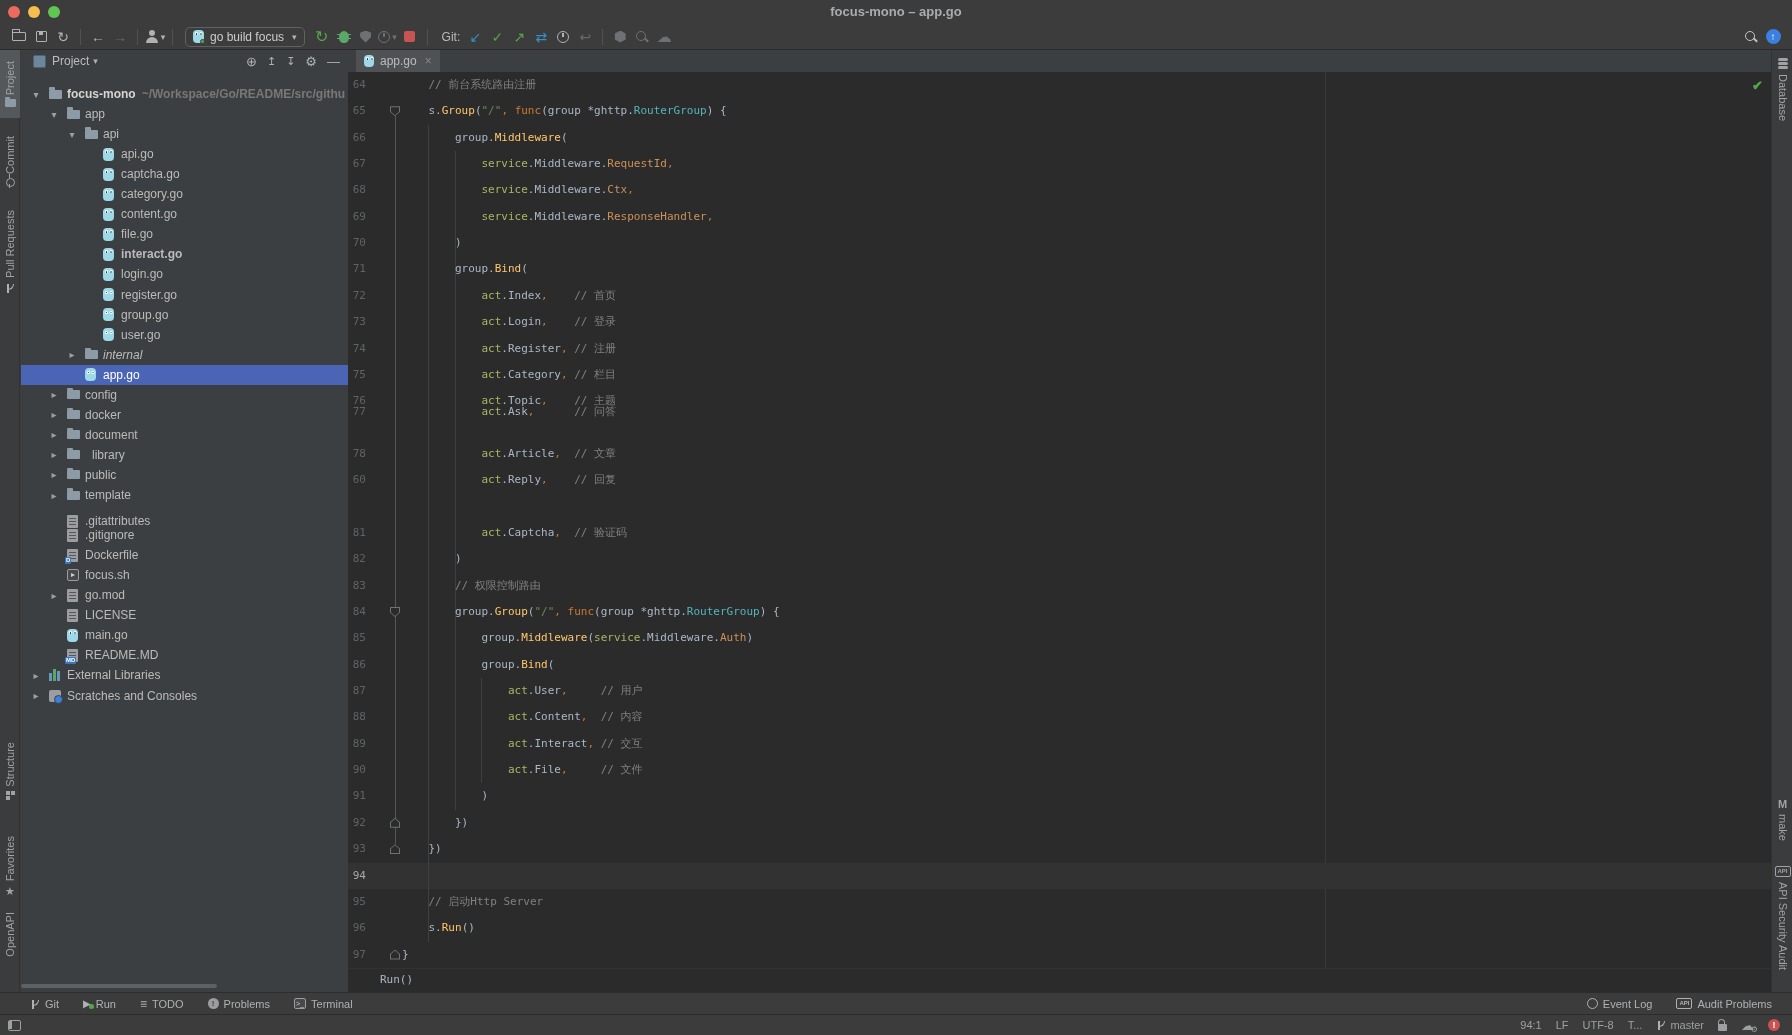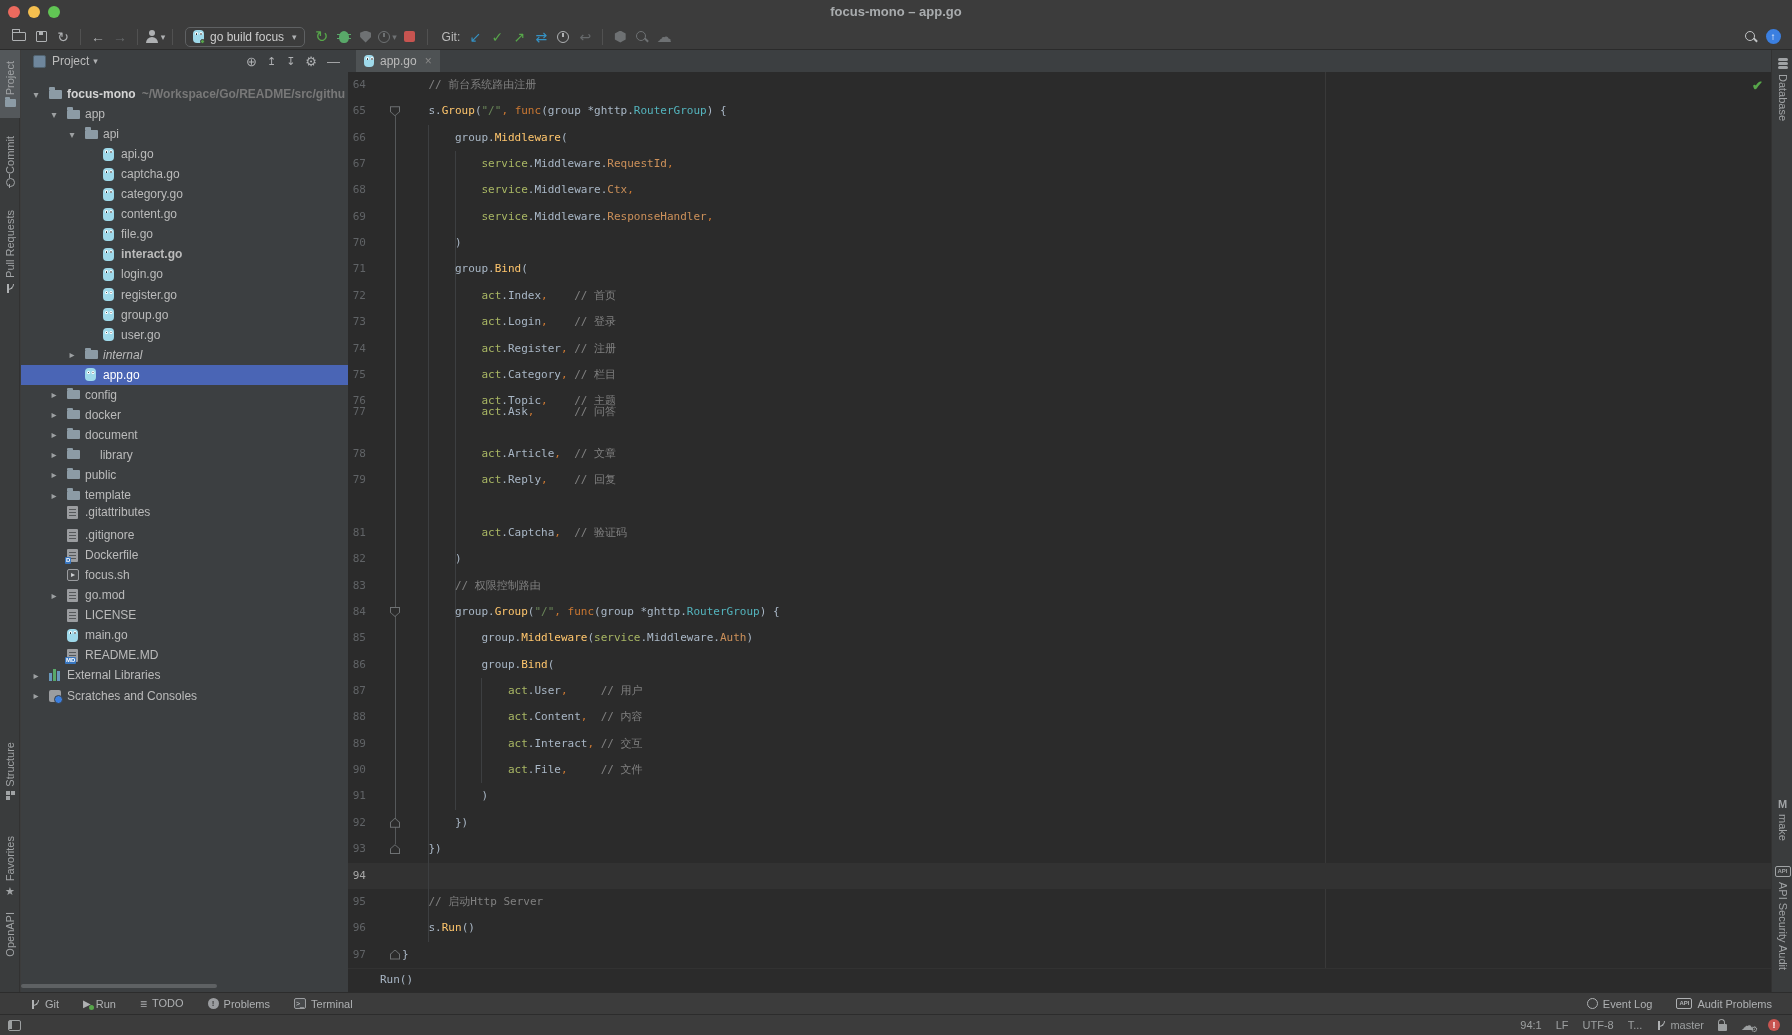--- a/index.html
+++ b/index.html
@@ -138,21 +138,21 @@
   .ltext { position:absolute; left:54px; top:0; font-family:"DejaVu Sans Mono", monospace; font-size:11px; line-height:26.35px; white-space:pre; }
   .pln { color:#a9b7c6; } .cm { color:#808080; } .kw { color:#cc7832; } .str { color:#6a8759; }
   .fn { color:#ffc66d; } .pkg { color:#a9b764; } .fld { color:#cd915a; } .op { color:#cc7832; } .typ { color:#54b5be; }
 
   .breadcrumb { position:absolute; left:0; top:918px; width:100%; height:24px; border-top:1px solid #323232; background:#2b2b2b; }
   .breadcrumb span { position:absolute; left:32px; top:4px; font-size:11px; font-family:"DejaVu Sans Mono", monospace; color:#a9b7c6; }
 
   
   .bottombar { position:absolute; left:0; top:992px; width:1792px; height:22px; background:#3c3c3c;
                border-top:1px solid #2c2c2c; display:flex; align-items:center; font-size:11px; color:#afb1b3; }
-  .bwi { display:flex; gap:5px; margin-right:24px; cursor:default; }
+  .bwi { display:flex; align-items:center; gap:5px; margin-right:24px; cursor:default; }
   .bottombar .lead { margin-left:30px; }
   .ic-branch { position:relative; width:10px; height:12px; }
   .ic-branch::before { content:""; position:absolute; left:2px; top:2px; width:1.5px; height:9px; background:#afb1b3; }
   .ic-branch::after { content:""; position:absolute; left:2px; top:2px; width:6px; height:5px; border:1.5px solid #afb1b3; border-left:none; border-top:none; border-radius:0 0 6px 0; }
   .ic-play { position:relative; color:#afb1b3; font-size:10px; }
   .ic-play i { position:absolute; right:-3px; bottom:0px; width:5px; height:5px; border-radius:50%; background:#57a64a; font-size:0; }
   .ic-todo { font-size:12px; }
   .ic-prob { width:11px; height:11px; border-radius:50%; background:#9b9da0; color:#3c3c3c; font-size:8px; font-weight:bold; text-align:center; line-height:11px; }
   .ic-term { width:12px; height:11px; background:#47494b; border:1px solid #9b9da0; border-radius:2px; color:#d0d2d4; font-size:7px; line-height:9px; text-align:center; }
   .ic-ring { width:11px; height:11px; border:1.5px solid #afb1b3; border-radius:50%; }
@@ -386,33 +386,33 @@
           <span class="tlabel" style="left: 64px;">docker</span>
         </div>
         <div class="trow" style="top: 352.85px;">
           <span class="chev" style="left: 28px;">▸</span>
           <span class="ticon tico-folder" style="left: 46px;"></span>
           <span class="tlabel" style="left: 64px;">document</span>
         </div>
         <div class="trow" style="top: 372.9px;">
           <span class="chev" style="left: 28px;">▸</span>
           <span class="ticon tico-folder" style="left: 46px;"></span>
-          <span class="tlabel" style="left: 60px; padding-left: 19px;">library</span>
+          <span class="tlabel" style="left: 52px; padding-left: 19px;">library</span>
         </div>
         <div class="trow" style="top: 392.95px;">
           <span class="chev" style="left: 28px;">▸</span>
           <span class="ticon tico-folder" style="left: 46px;"></span>
           <span class="tlabel" style="left: 64px;">public</span>
         </div>
         <div class="trow" style="top: 413px;">
           <span class="chev" style="left: 28px;">▸</span>
           <span class="ticon tico-folder" style="left: 46px;"></span>
           <span class="tlabel" style="left: 64px;">template</span>
         </div>
-        <div class="trow" style="top: 430px;">
+        <div class="trow" style="top: 439px;">
           <span class="ticon tico-file" style="left: 46px;"></span>
           <span class="tlabel" style="left: 64px;">.gitattributes</span>
         </div>
         <div class="trow" style="top: 453.1px;">
           <span class="ticon tico-file" style="left: 46px;"></span>
           <span class="tlabel" style="left: 64px;">.gitignore</span>
         </div>
         <div class="trow" style="top: 473.15px;">
           <span class="ticon tico-file" style="left: 46px;">
             <span class="badge">D</span>
@@ -530,21 +530,21 @@
         </div>
         <div class="crow" style="top: 327px;">
           <span class="lnum">77</span>
           <pre class="ltext"><span>            </span><span class="pkg">act</span><span class="pln">.Ask</span><span class="op">,</span><span class="pln">      </span><span class="cm">// 问答</span></pre>
         </div>
         <div class="crow" style="top: 368.9px;">
           <span class="lnum">78</span>
           <pre class="ltext"><span>            </span><span class="pkg">act</span><span class="pln">.Article</span><span class="op">,</span><span class="pln">  </span><span class="cm">// 文章</span></pre>
         </div>
         <div class="crow" style="top: 395.25px;">
-          <span class="lnum">79</span>
+          <span class="lnum">60</span>
           <pre class="ltext"><span>            </span><span class="pkg">act</span><span class="pln">.Reply</span><span class="op">,</span><span class="pln">    </span><span class="cm">// 回复</span></pre>
         </div>
         <div class="crow" style="top: 447.95px;">
           <span class="lnum">81</span>
           <pre class="ltext"><span>            </span><span class="pkg">act</span><span class="pln">.Captcha</span><span class="op">,</span><span class="pln">  </span><span class="cm">// 验证码</span></pre>
         </div>
         <div class="crow" style="top: 474.3px;">
           <span class="lnum">82</span>
           <pre class="ltext"><span>        </span><span class="pln">)</span></pre>
         </div>

